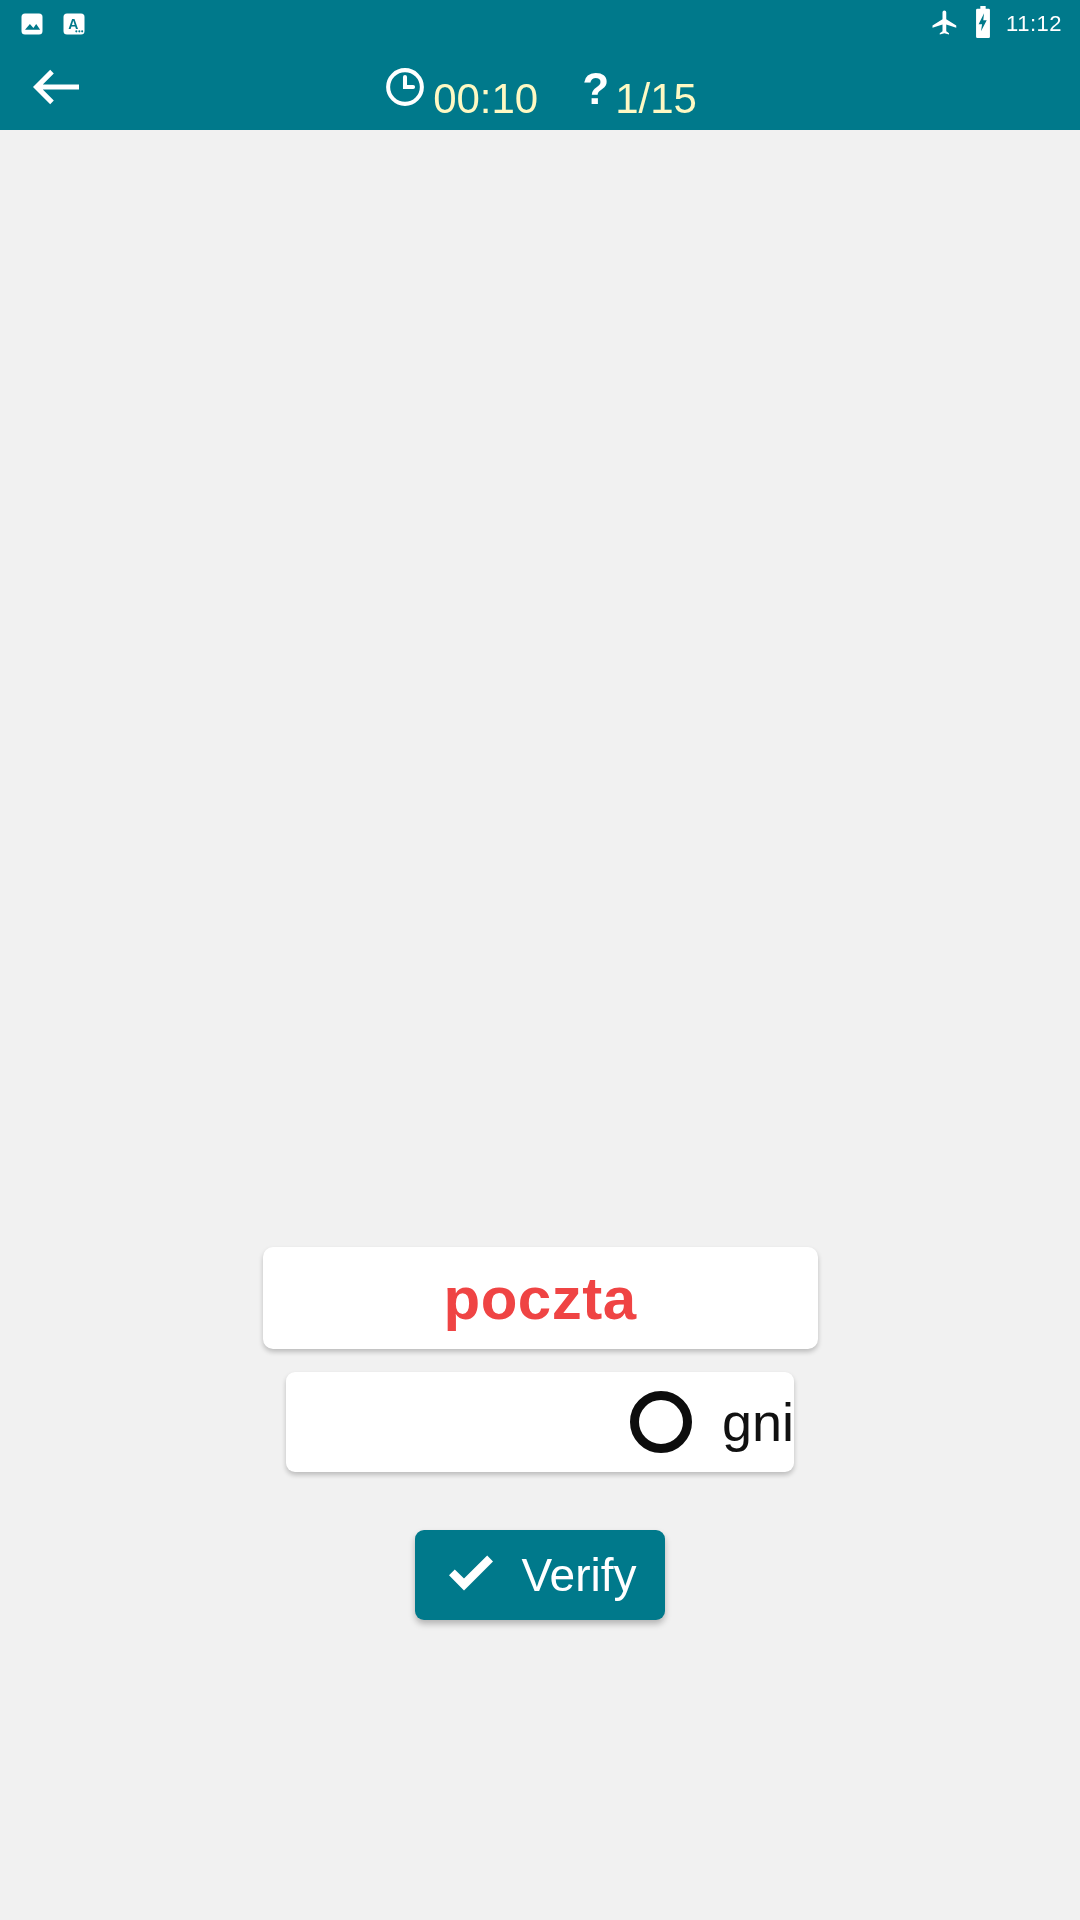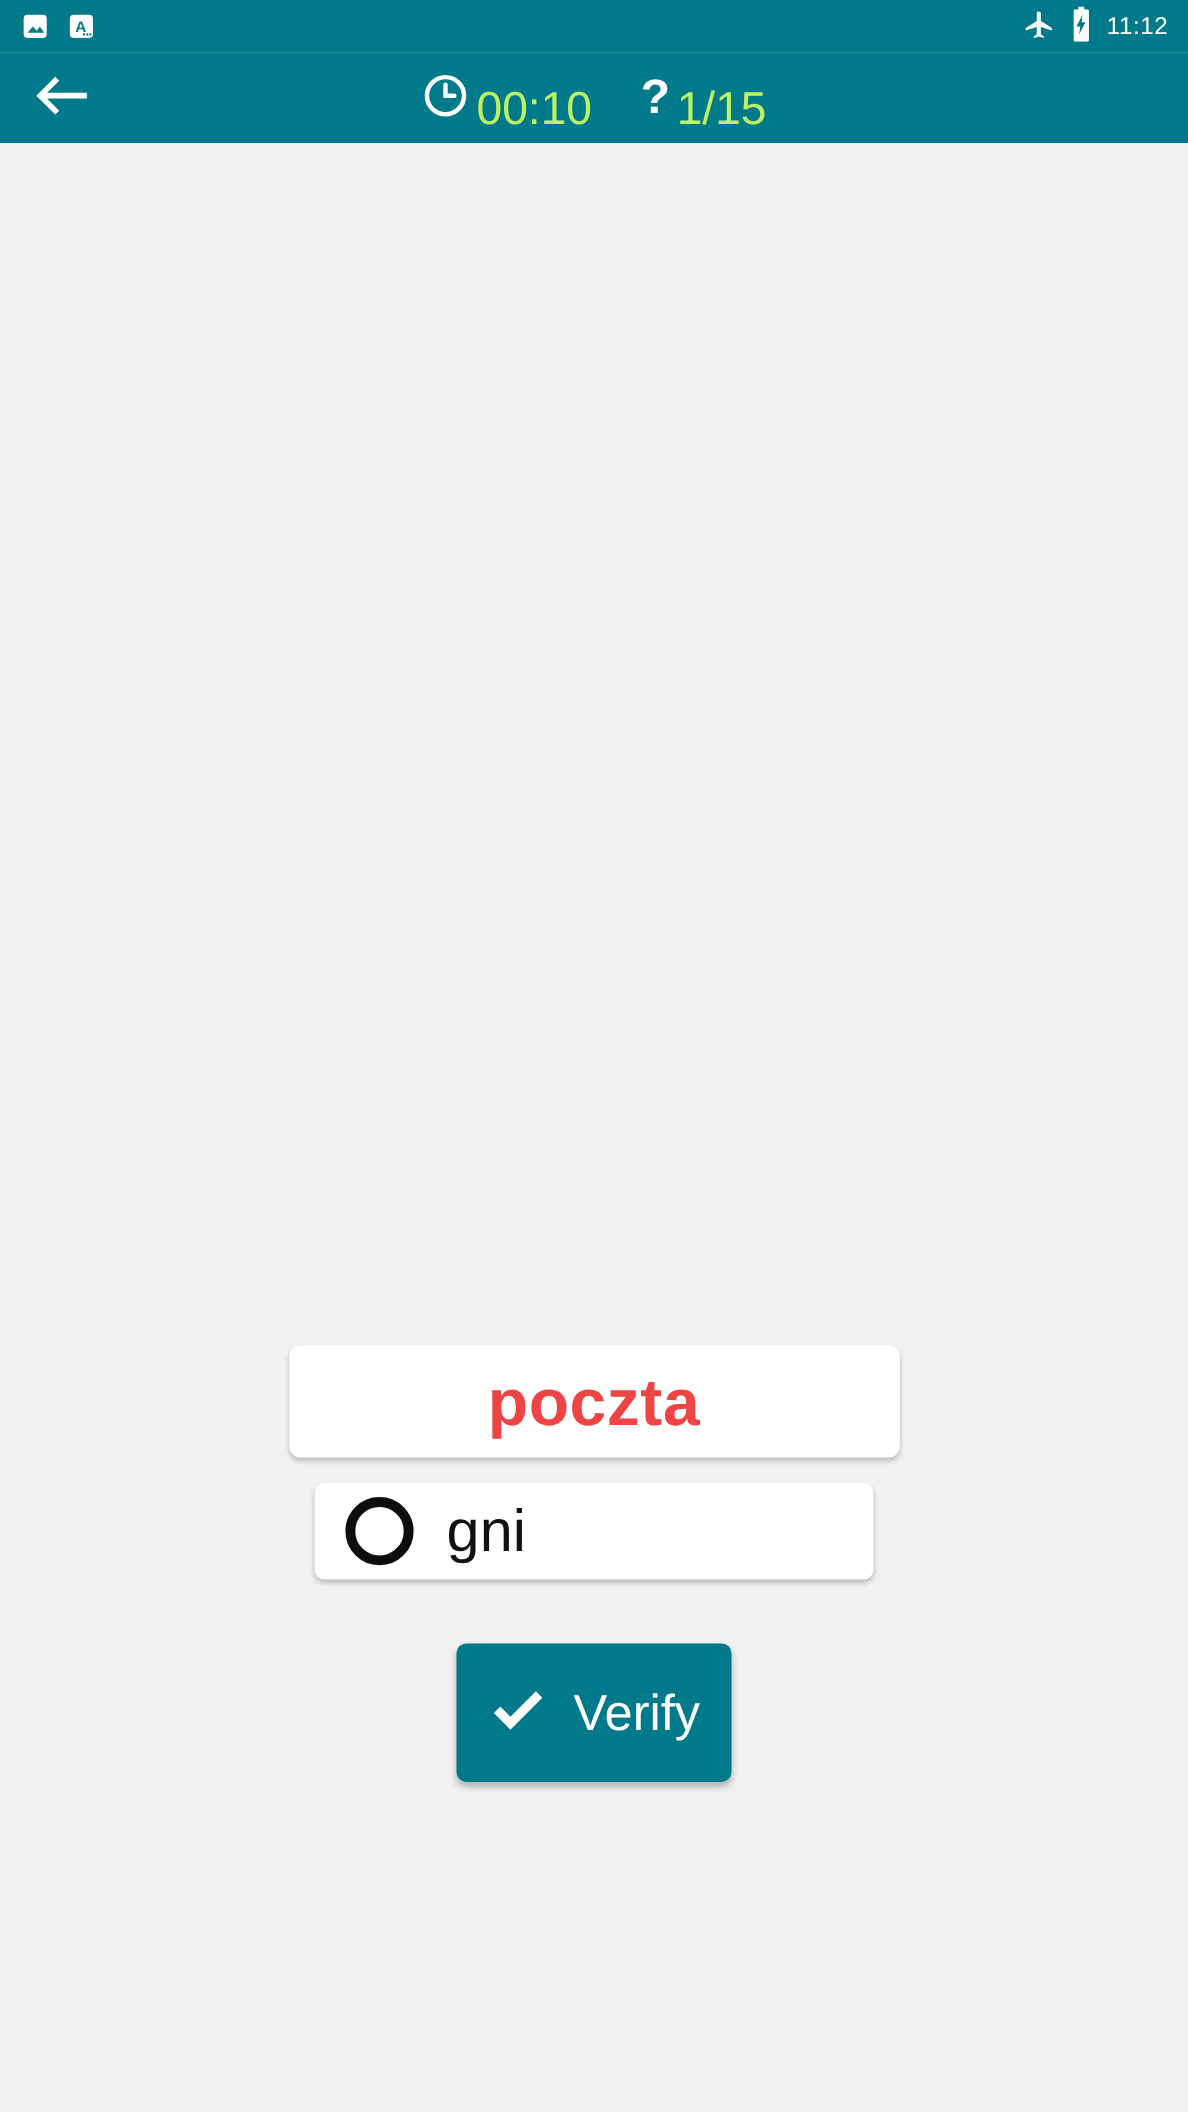--- a/index.html
+++ b/index.html
@@ -28,54 +28,55 @@
     display:flex; align-items:center; position:relative;
     flex:0 0 82px;
   }
   .backbtn { width:110px; height:82px; display:flex; align-items:center; justify-content:center; }
   .appbar-center {
     position:absolute; left:0; right:0; top:0; bottom:0;
     display:flex; align-items:center; justify-content:center; gap:44px;
     pointer-events:none;
   }
   .ab-group { display:flex; align-items:center; gap:6px; pointer-events:auto; }
-  .ab-text { font-size:42px; font-weight:400; line-height:1; color:#bef264;margin-top:20px; }
+  .ab-text { font-size:42px; font-weight:400; line-height:1; color:#fef9c3;margin-top:20px; }
   .qmark { font-size:44px; font-weight:700; line-height:1; color:#fff; }
 
   
   .content {
     flex:1 1 auto; position:relative;
     display:flex; flex-direction:column; justify-content:flex-end;
     padding-bottom:300px;
   }
 
   .word-card {
     margin:0 auto; width:555px; background:#fff;
     border-radius:10px; height:102px;
     display:flex; align-items:center; justify-content:center;
     box-shadow:0 3px 5px rgba(0,0,0,0.22);
     margin-bottom:23px;
   }
   .word-text { font-size:60px; font-weight:700; color:#ef4444; letter-spacing:0.5px; }
 
   .options { display:flex; flex-direction:column; align-items:center; gap:16px; }
   .option {
-    width:508px; height:88px; background:#fff; border-radius:9px;
+    width:508px; height:100px; background:#fff; border-radius:9px;
     display:flex; align-items:center; padding-left:28px; gap:30px;
     box-shadow:0 3px 5px rgba(0,0,0,0.22);
+    justify-content:flex-end;
   }
   .radio { width:62px; height:62px; border-radius:50%; flex:0 0 62px; }
   .radio.off { border:9px solid #0d0d0d; background:transparent; }
   .radio.on  { background:#0d0d0d; border:none; }
   .opt-label { font-size:54px; color:#111; line-height:1; }
 
   .verify-wrap { display:flex; justify-content:center; margin-top:58px; }
   .verify-btn {
     background:#00798b; color:#fff; border:none;
-    width:250px; height:126px; border-radius:9px;
+    width:250px; height:90px; border-radius:9px;
     display:flex; align-items:center; justify-content:center; gap:22px;
     box-shadow:0 4px 6px rgba(0,0,0,0.25);
     font-family:"Liberation Sans", sans-serif;
   }
   .verify-label { font-size:46px; color:#fff; line-height:1; }
 </style>
 </head>
 <body>
 
 <div id="app">

